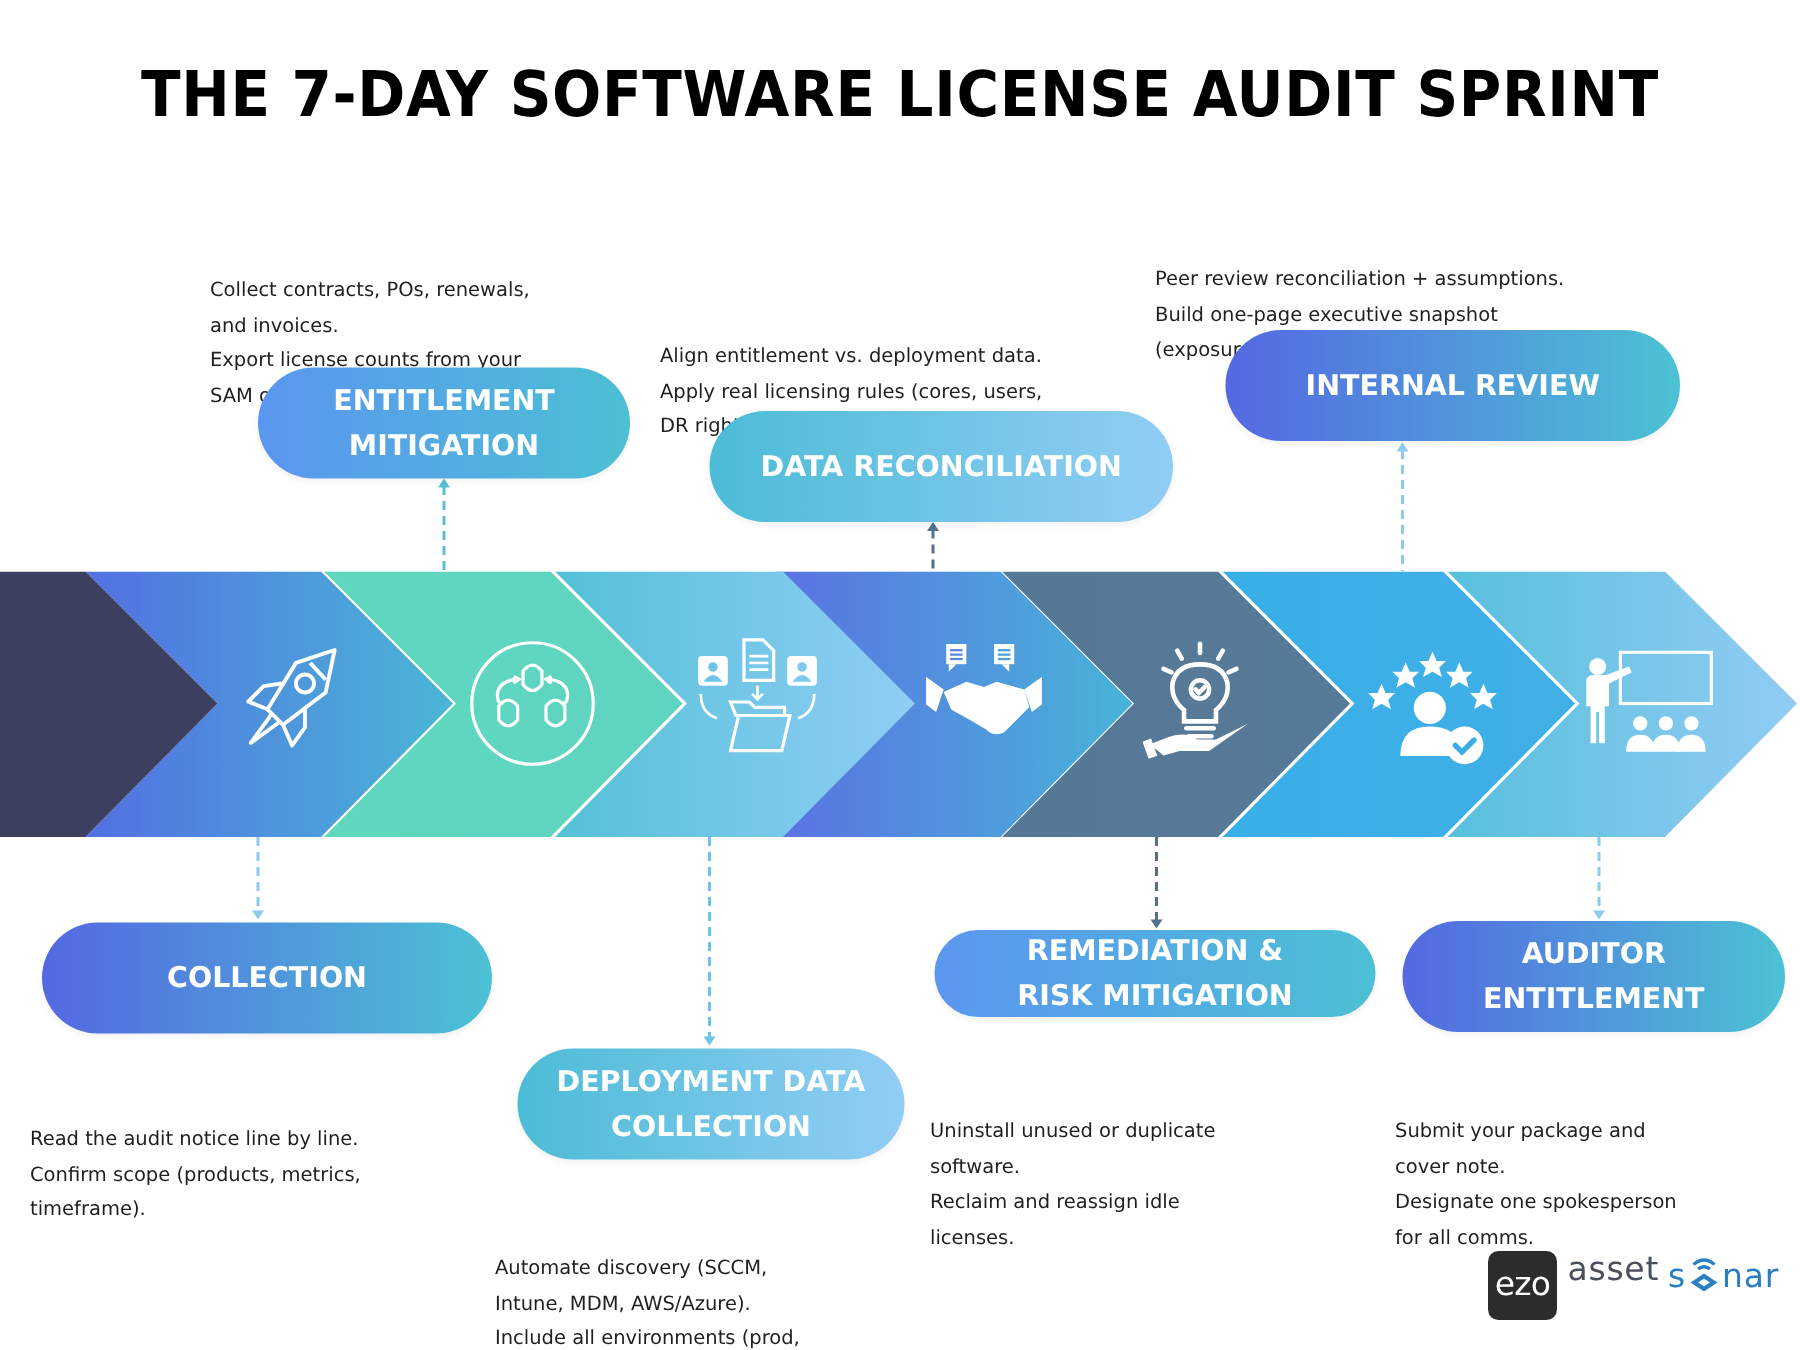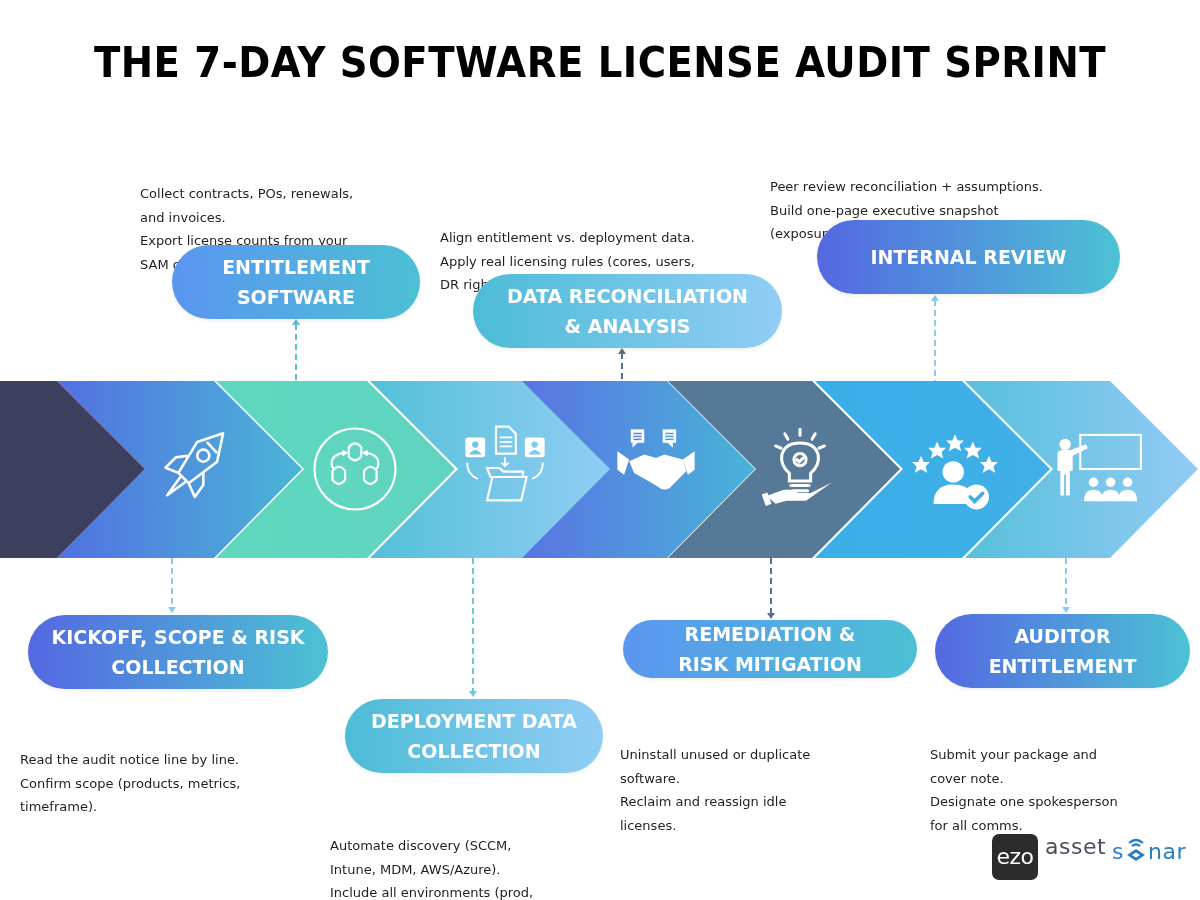--- a/index.html
+++ b/index.html
@@ -252,46 +252,44 @@
     </svg>
 </div>
 
 <div class="desc" style="left:140px; top:140px; width:300px;">Collect contracts, POs, renewals,
 and invoices.
 Export license counts from your
 SAM or reseller portal.</div>
 <div class="pill" style="left:172px; top:245px; width:248px; height:74px; background: linear-gradient(90deg, #5a96f0, #4cc0d4);">
   <div>
     <span>ENTITLEMENT</span>
-    <span>SOFTWARE</span>
+    <span>MITIGATION</span>
   </div>
 </div>
 
 <div class="desc" style="left:440px; top:184px; width:364px;">Align entitlement vs. deployment data.
 Apply real licensing rules (cores, users,
 DR rights).</div>
 <div class="pill" style="left:473px; top:274px; width:309px; height:74px; background: linear-gradient(90deg, #4cbcd6, #92cdf5);">
   <div>
     <span>DATA RECONCILIATION</span>
-    <span>&amp; ANALYSIS</span>
   </div>
 </div>
 
 <div class="desc" style="left:770px; top:133px; width:390px;">Peer review reconciliation + assumptions.
 Build one-page executive snapshot
 (exposure, plan, costs).</div>
 <div class="pill" style="left:817px; top:220px; width:303px; height:74px; background: linear-gradient(90deg, #5468e2, #4cc2d4);">
   <div>
     <span>INTERNAL REVIEW</span>
   </div>
 </div>
 
 <div class="pill" style="left:28px; top:615px; width:300px; height:74px; background: linear-gradient(90deg, #5468e2, #4cc2d4);">
   <div>
-    <span>KICKOFF, SCOPE &amp; RISK</span>
     <span>COLLECTION</span>
   </div>
 </div>
 <div class="desc" style="left:20px; top:706px; width:320px;">Read the audit notice line by line.
 Confirm scope (products, metrics,
 timeframe).</div>
 
 <div class="pill" style="left:345px; top:699px; width:258px; height:74px; background: linear-gradient(90deg, #4cbcd6, #92cdf5);">
   <div>
     <span>DEPLOYMENT DATA</span>

